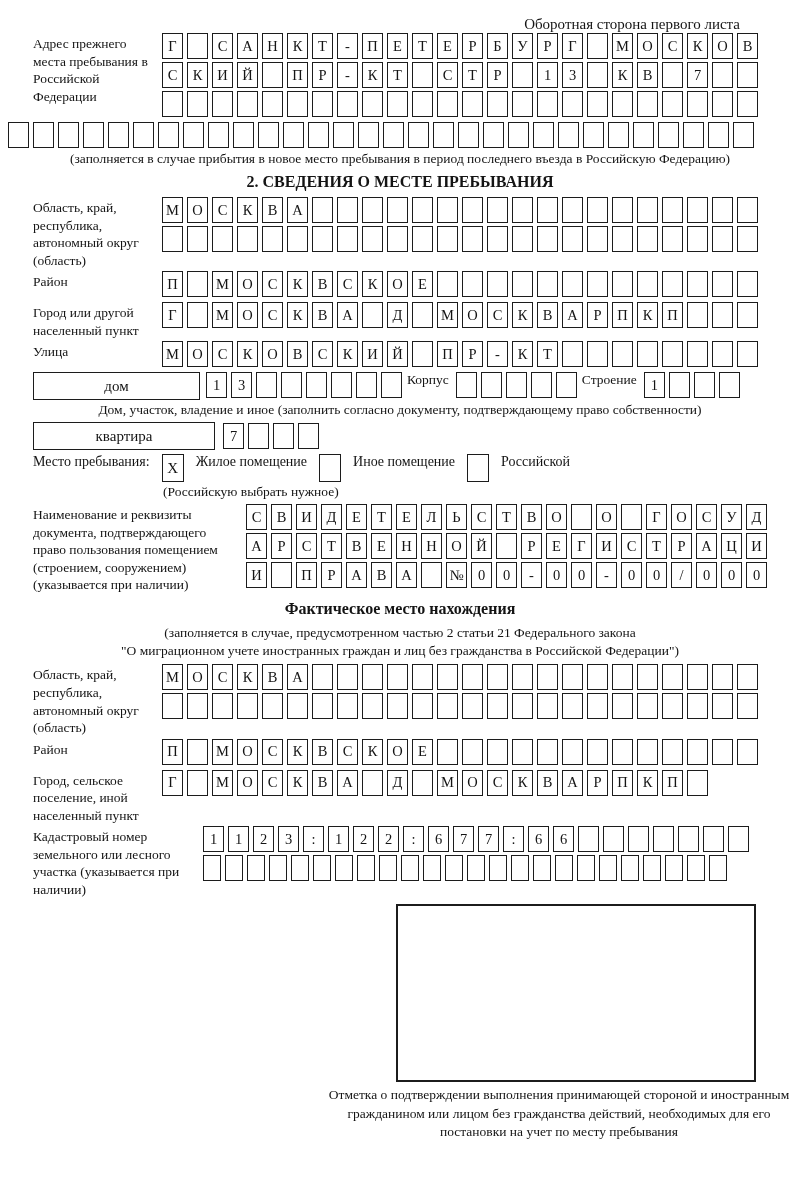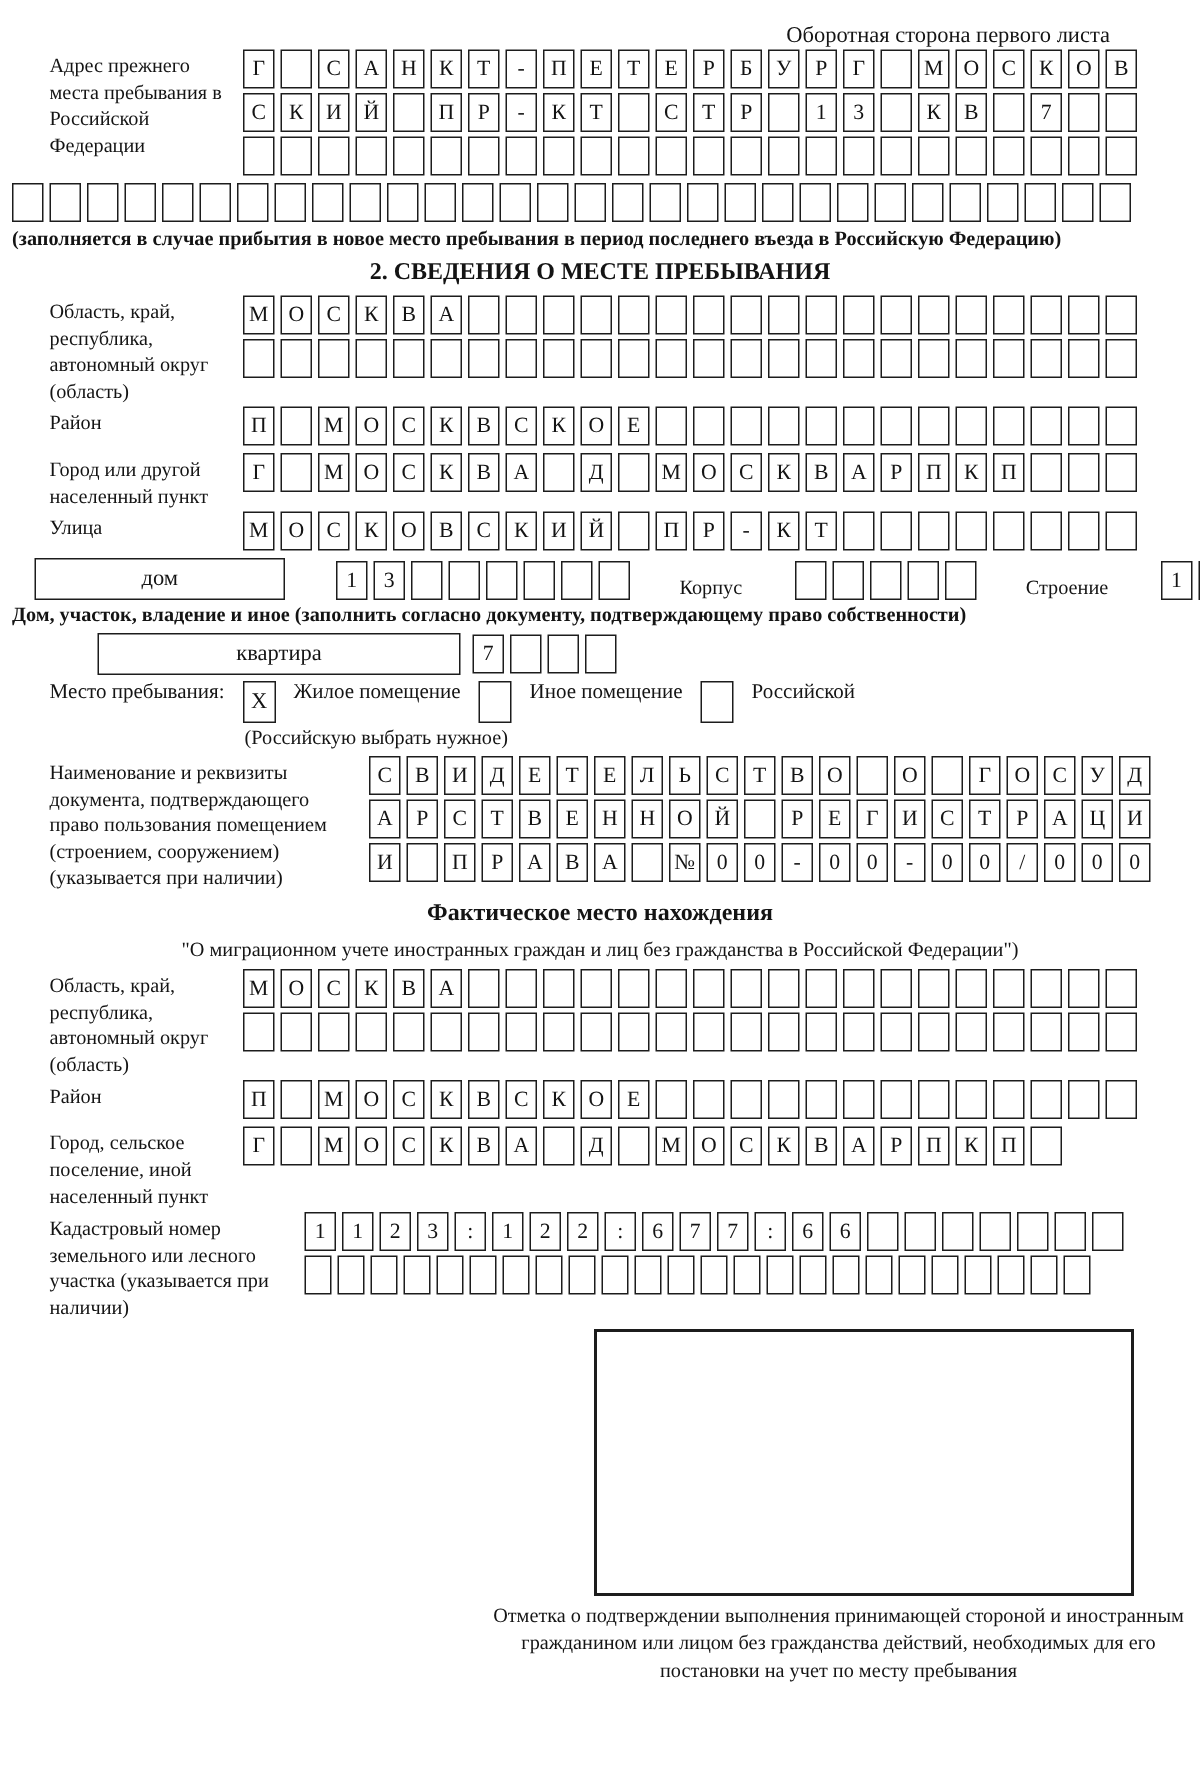--- a/index.html
+++ b/index.html
@@ -34,41 +34,40 @@
     width: 21px; height: 26px;
     border: 1.6px solid #1c1c1c;
     display: flex; align-items: center; justify-content: center;
     font-size: 14.5px;
   }
   .cell-sm .cell { width: 18px; }
   .fullrow { margin: 0 0 3px 0; }
 
   .note {
     font-size: 13.5px;
-    text-align: left;
+    text-align: center;
     margin: 1px 0 4px 0;
-    font-weight: bold;
   }
   .heading {
     font-size: 16px;
     font-weight: bold;
     text-align: center;
     margin: 6px 0 6px 0;
   }
 
-  .houserow { display: flex; align-items: flex-end; margin: 2px 0 2px 15px; gap: 28px; }
+  .houserow { display: flex; align-items: flex-start; margin: 2px 0 2px 25px; }
   .widebox {
     flex: none;
     border: 1.6px solid #1c1c1c;
     height: 28px;
     display: flex; align-items: center; justify-content: center;
     font-size: 15px;
   }
   .widebox.dom { width: 167px; margin-right: 6px; }
-  .widebox.kv { width: 242px; margin-right: 8px; margin-left: 32px; }
+  .widebox.kv { width: 182px; margin-right: 8px; }
   .inline-label { font-size: 13.5px; margin: 0 7px 0 5px; white-space: nowrap; }
   .houserow .boxrow, .kvrow .boxrow { margin-bottom: 0; }
   .kvrow { display: flex; align-items: center; margin: 3px 0 2px 25px; }
 
   .stayrow {
     display: flex; 
     margin: 4px 0 2px 25px;
     font-size: 14px;
     gap: 12px;
   }
@@ -496,20 +495,21 @@
           <span class="cell">/</span>
           <span class="cell">0</span>
           <span class="cell">0</span>
           <span class="cell">0</span>
         </div>
     </div>
   </div>
 
   <div class="heading">Фактическое место нахождения</div>
   <div class="subnotes">
+    <div class="subnote">(заполняется в случае, предусмотренном частью 2 статьи 21 Федерального закона</div>
     <div class="subnote">"О миграционном учете иностранных граждан и лиц без гражданства в Российской Федерации")</div>
   </div>
 
   <div class="fieldrow">
     <div class="label">Область, край, республика, автономный округ (область)</div>
     <div class="rows">
       <div class="boxrow">
           <span class="cell">М</span>
           <span class="cell">О</span>
           <span class="cell">С</span>

